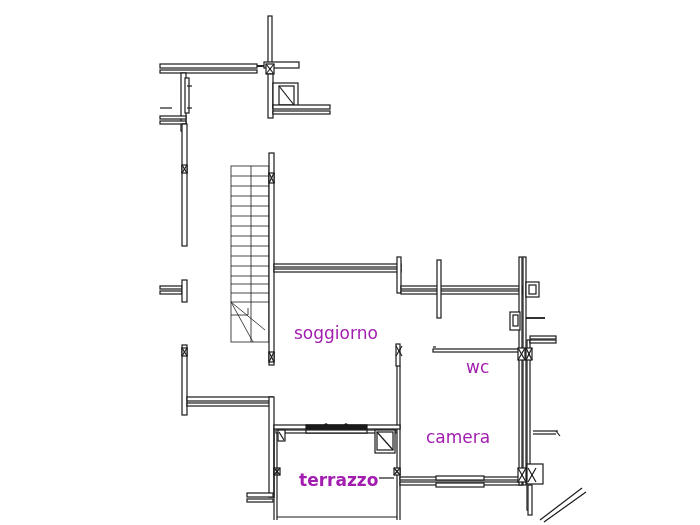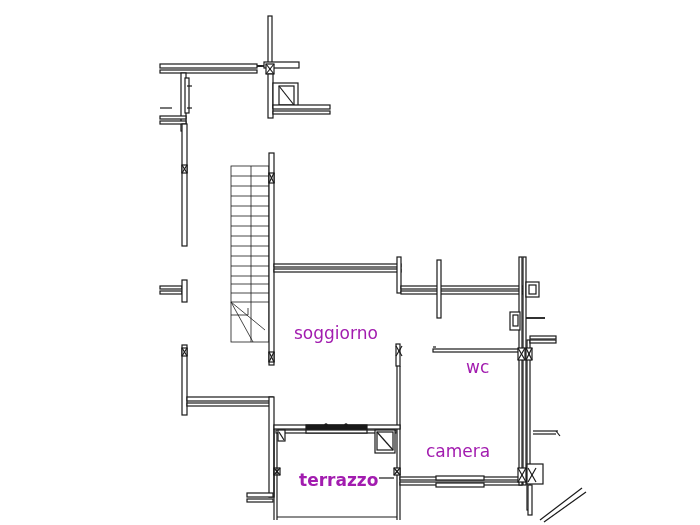--- a/index.html
+++ b/index.html
@@ -181,14 +181,14 @@
     <line x1="544" y1="522" x2="586" y2="492"></line>
   </g>
 
 </svg>
 </div>
 
 <div class="lbl" style="left:294px; top:322px;">
   <div>soggiorno</div>
 </div>
 <div class="lbl" style="left:466px; top:320px;margin-top:36px;">wc</div>
-<div class="lbl" style="left:426px; top:440px;">camera</div>
+<div class="lbl" style="left:426px; top:426px;">camera</div>
 <div class="lbl" style="left:299px; top:469px; background:#fff; padding-right:1px;font-weight:bold;">terrazzo</div>
 
 </body></html>

